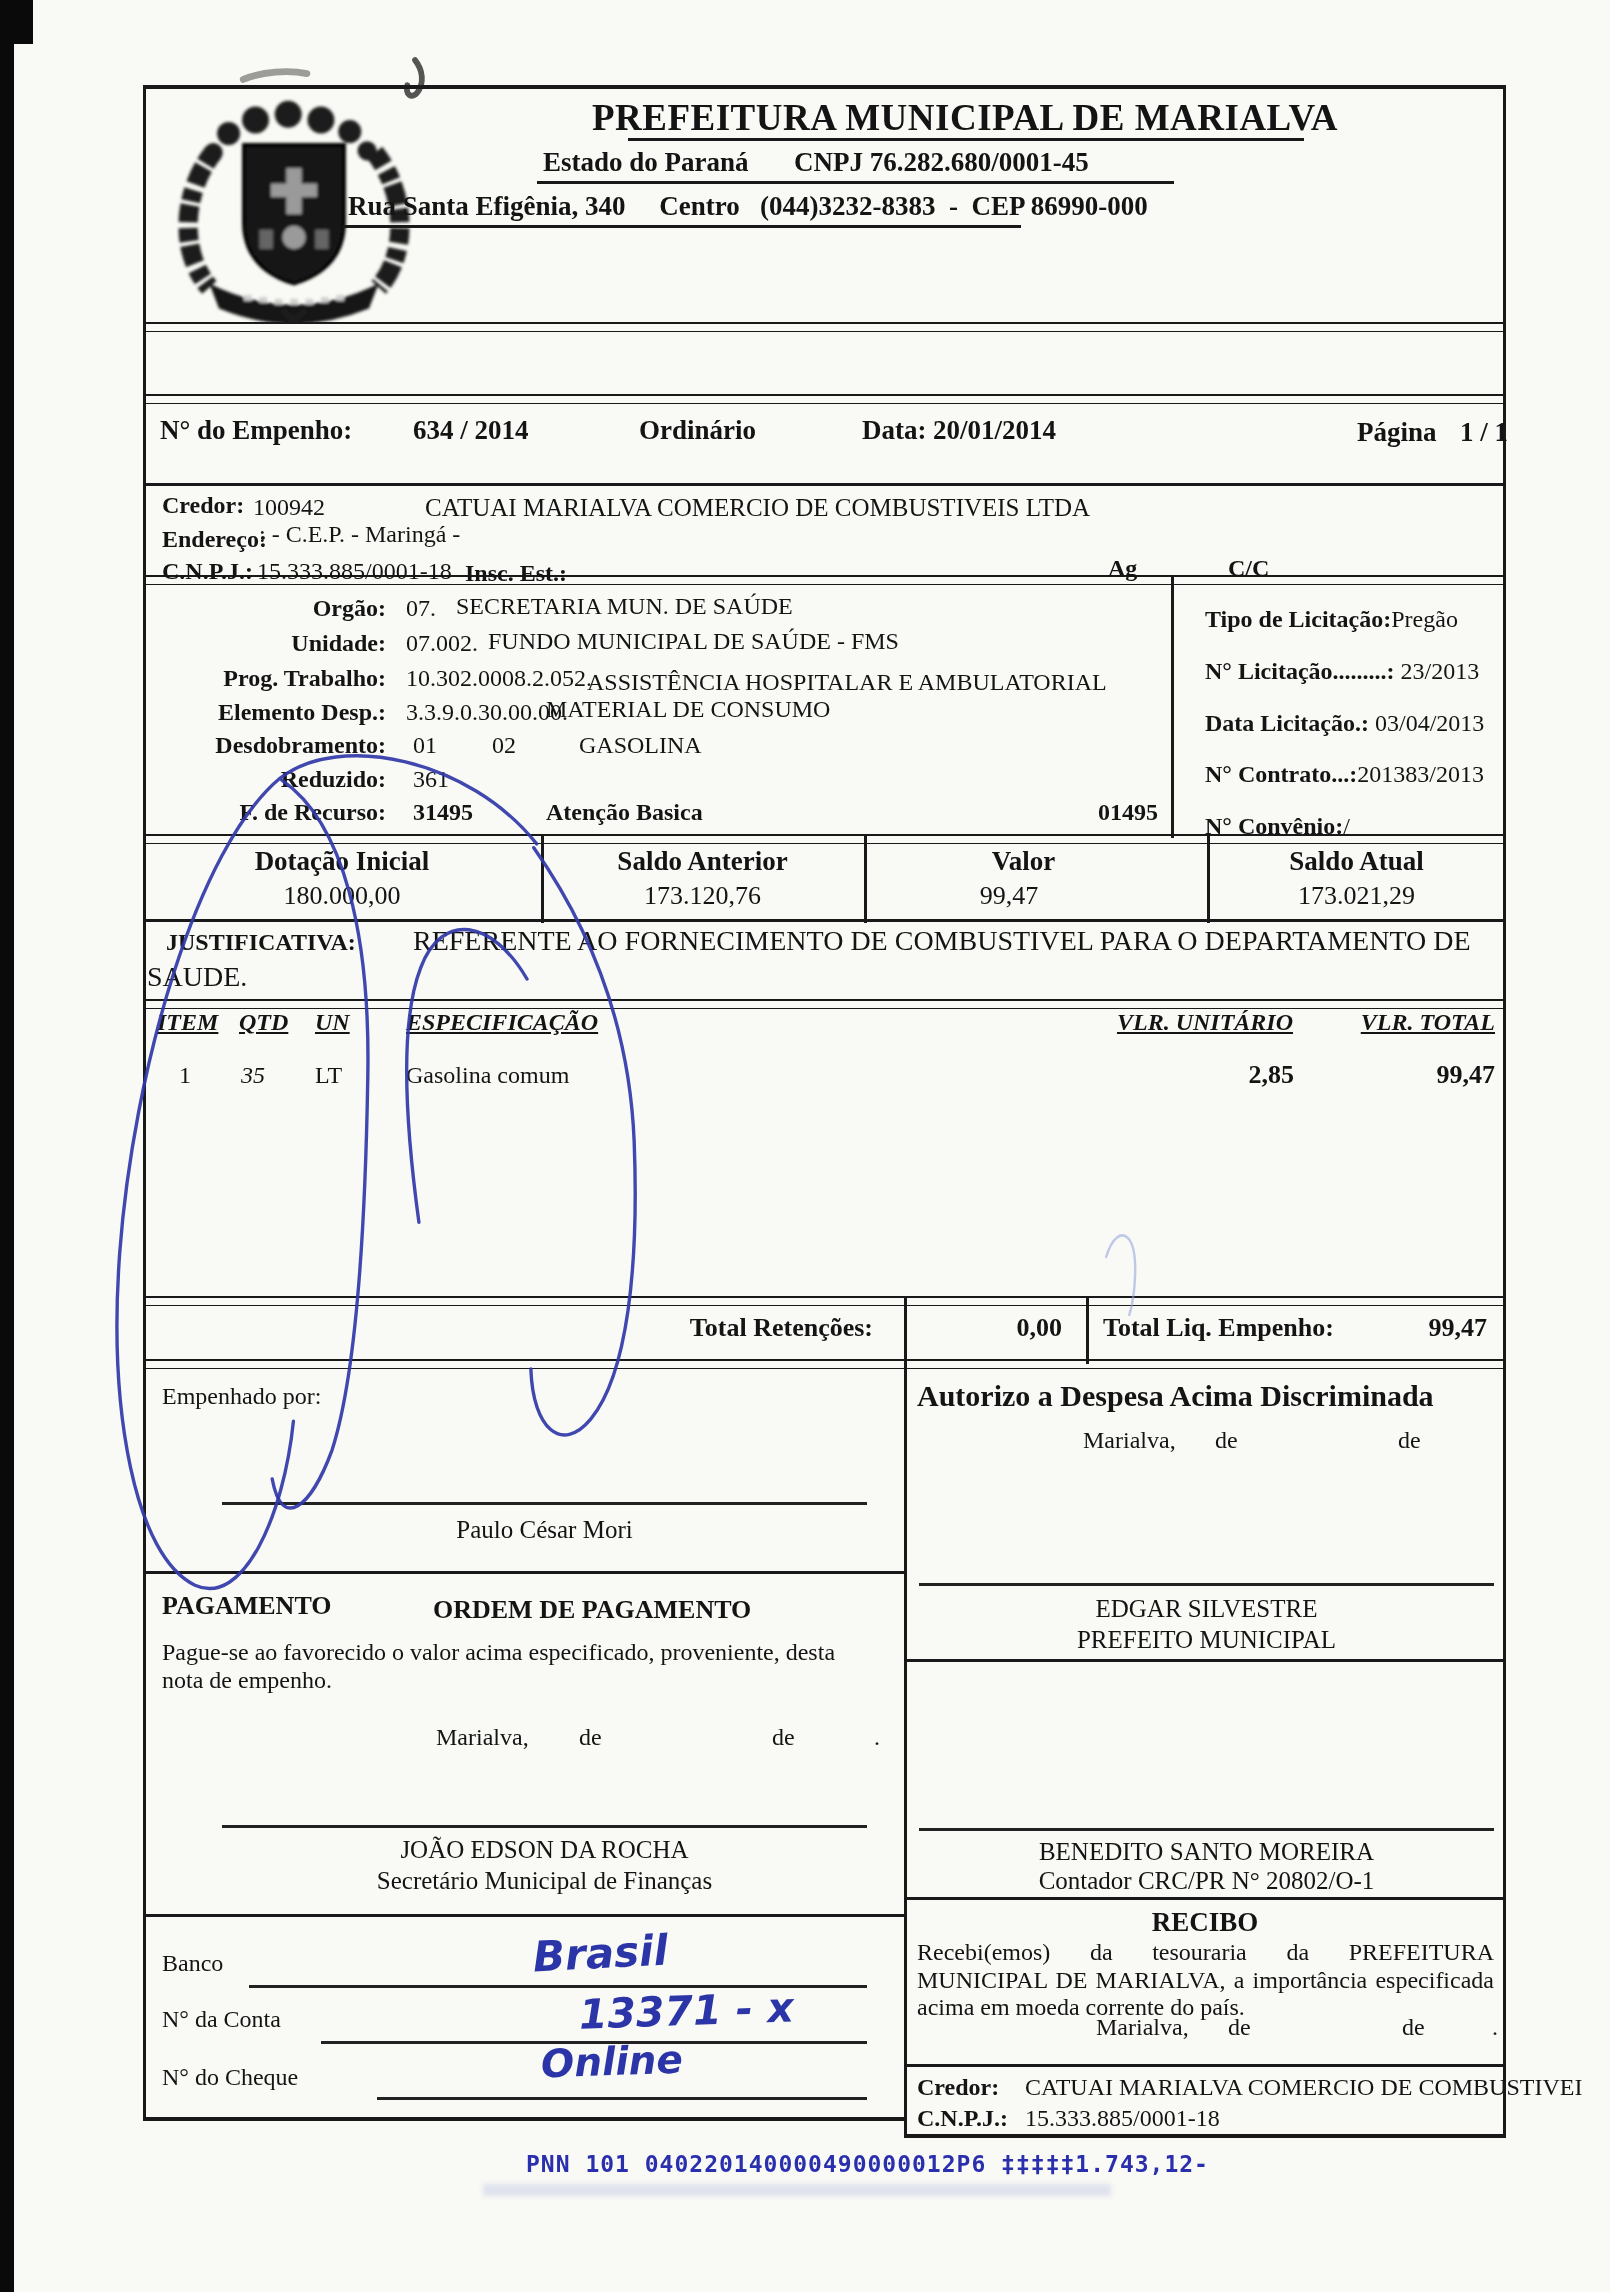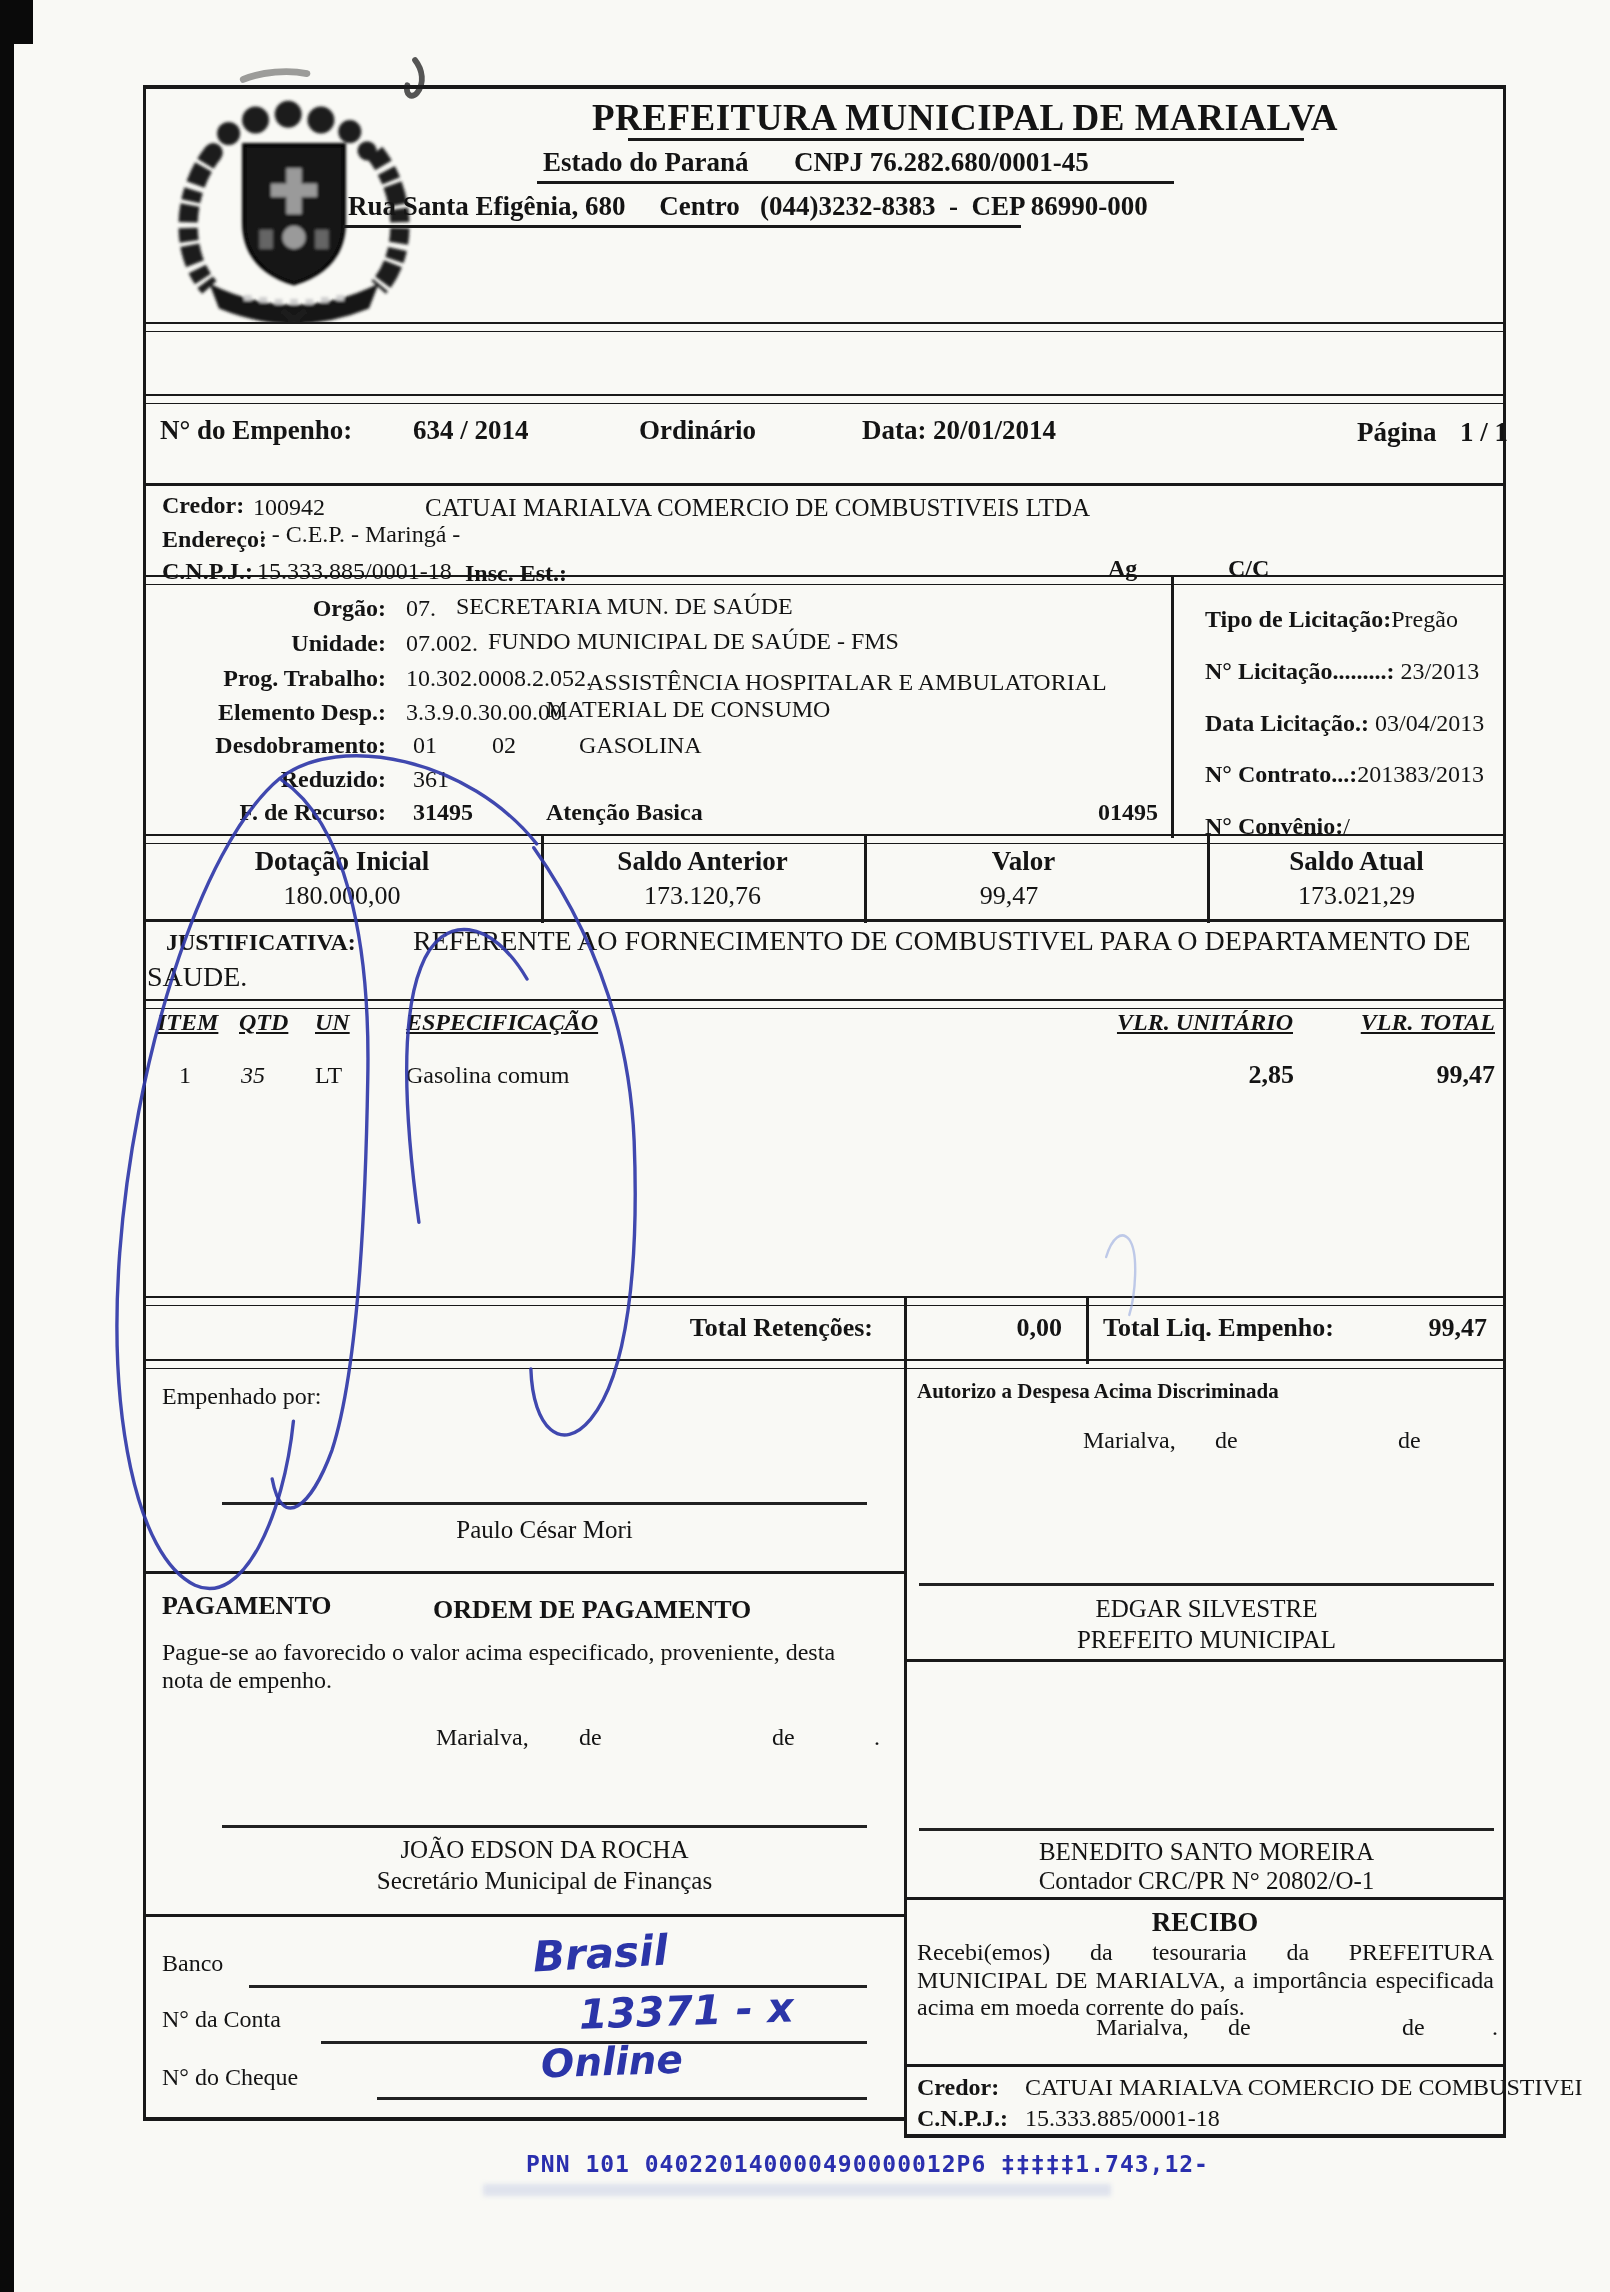--- a/index.html
+++ b/index.html
@@ -98,21 +98,21 @@
     </g>
   </svg>
 
   <div class="t b c" style="left:439px;top:97px;width:1052px;font-size:37px;letter-spacing:0.5px;">PREFEITURA MUNICIPAL DE MARIALVA</div>
   <div class="hl" style="left:628px;top:138px;width:676px;"></div>
 
   <div class="t b" style="left:543px;top:147px;font-size:27px;">Estado do Paraná</div>
   <div class="t b" style="left:794px;top:147px;font-size:27px;">CNPJ 76.282.680/0001-45</div>
   <div class="hl" style="left:537px;top:181px;width:637px;"></div>
 
-  <div class="t b" style="left:348px;top:191px;font-size:27px;white-space:pre;">Rua Santa Efigênia, 680     Centro   (044)3232-8383  -  CEP 86990-000</div>
+  <div class="t b" style="left:348px;top:191px;font-size:27px;white-space:pre;">Rua Santa Efigênia, 340     Centro   (044)3232-8383  -  CEP 86990-000</div>
   <div class="hl" style="left:343px;top:225px;width:678px;"></div>
 
 
   <div class="t hdr" style="left:160px;top:415px;">N° do Empenho:</div>
   <div class="t hdr" style="left:413px;top:415px;">634 / 2014</div>
   <div class="t hdr" style="left:639px;top:415px;">Ordinário</div>
   <div class="t hdr" style="left:862px;top:415px;">Data:</div>
   <div class="t hdr" style="left:933px;top:415px;">20/01/2014</div>
   <div class="t hdr" style="left:1357px;top:417px;">Página</div>
   <div class="t hdr" style="left:1460px;top:417px;">1 / 1</div>
@@ -217,21 +217,21 @@
   <div class="hw" style="left:533px;top:1929px;font-size:42px;transform:rotate(-3deg);">Brasil</div>
 
   <div class="t" style="left:162px;top:2006px;">N° da Conta</div>
   <div class="sig" style="left:321px;top:2041px;width:546px;"></div>
   <div class="hw" style="left:579px;top:1987px;font-size:41px;transform:rotate(-2deg);">13371 - x</div>
 
   <div class="t" style="left:162px;top:2064px;">N° do Cheque</div>
   <div class="sig" style="left:377px;top:2097px;width:490px;"></div>
   <div class="hw" style="left:541px;top:2039px;font-size:39px;transform:rotate(-2deg);">Online</div>
 
-  <div class="t b" style="left:917px;top:1379px;font-size:21px;">Autorizo a Despesa Acima Discriminada</div>
+  <div class="t b" style="left:917px;top:1379px;font-size:30px;">Autorizo a Despesa Acima Discriminada</div>
   <div class="t" style="left:1083px;top:1427px;">Marialva,</div>
   <div class="t" style="left:1215px;top:1427px;">de</div>
   <div class="t" style="left:1398px;top:1427px;">de</div>
   <div class="sig" style="left:919px;top:1583px;width:575px;"></div>
   <div class="t c" style="left:919px;top:1595px;width:575px;font-size:25px;">EDGAR SILVESTRE</div>
   <div class="t c" style="left:919px;top:1626px;width:575px;font-size:25px;">PREFEITO MUNICIPAL</div>
 
   <div class="sig" style="left:919px;top:1828px;width:575px;"></div>
   <div class="t c" style="left:919px;top:1838px;width:575px;font-size:25px;">BENEDITO SANTO MOREIRA</div>
   <div class="t c" style="left:919px;top:1867px;width:575px;font-size:25px;">Contador CRC/PR N° 20802/O-1</div>

